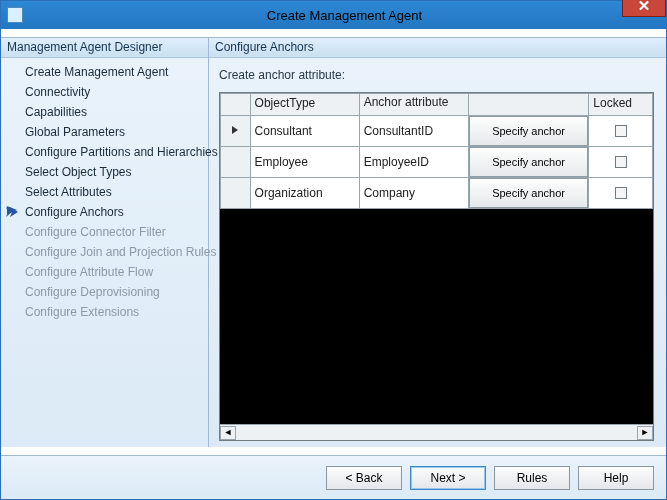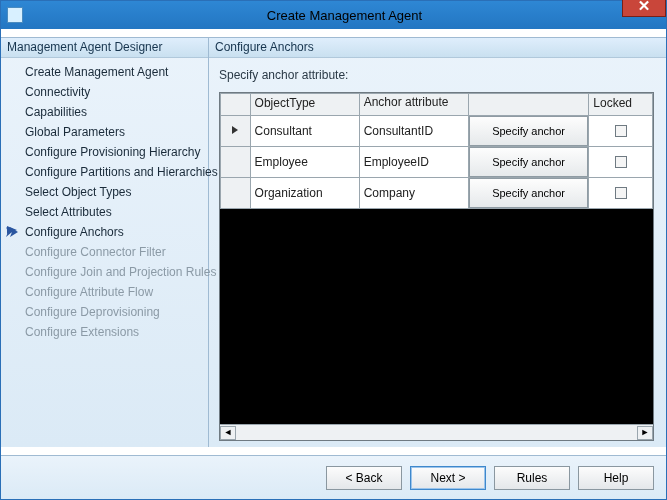--- a/index.html
+++ b/index.html
@@ -60,39 +60,38 @@
 
   <div class="body">
 
     <div class="sidebar">
       <div class="sidebar-header">Management Agent Designer</div>
       <div class="nav" id="nav">
           <div class="nav-item"><span>Create Management Agent</span></div>
           <div class="nav-item"><span>Connectivity</span></div>
           <div class="nav-item"><span>Capabilities</span></div>
           <div class="nav-item"><span>Global Parameters</span></div>
-          <div class="nav-item"><span>Configure Provisioning Hierarchy</span></div>
           <div class="nav-item"><span>Configure Partitions and Hierarchies</span></div>
           <div class="nav-item"><span>Select Object Types</span></div>
           <div class="nav-item"><span>Select Attributes</span></div>
           <div class="nav-item active"><span class="arrow"><svg class="arrowicon" viewBox="0 0 12 10">
                 <path d="M0 0 L6 5 L0 10 L2 5 Z M4 0 L12 5 L4 10 L6 5 Z" fill="#2a56a0"></path>
               </svg></span><span>Configure Anchors</span></div>
           <div class="nav-item disabled"><span>Configure Connector Filter</span></div>
           <div class="nav-item disabled"><span>Configure Join and Projection Rules</span></div>
           <div class="nav-item disabled"><span>Configure Attribute Flow</span></div>
           <div class="nav-item disabled"><span>Configure Deprovisioning</span></div>
           <div class="nav-item disabled"><span>Configure Extensions</span></div>
         </div>
     </div>
 
     <div class="main">
       <div class="main-header">Configure Anchors</div>
       <div class="content">
-        <div class="instr">Specify anchor attribute:</div>
+        <div class="instr">Create anchor attribute:</div>
 
         <div class="grid-wrap">
           <table class="grid">
             <colgroup>
               <col style="width:26px">
               <col style="width:96px">
               <col style="width:96px">
               <col style="width:106px">
               <col style="width:56px">
             </colgroup>

